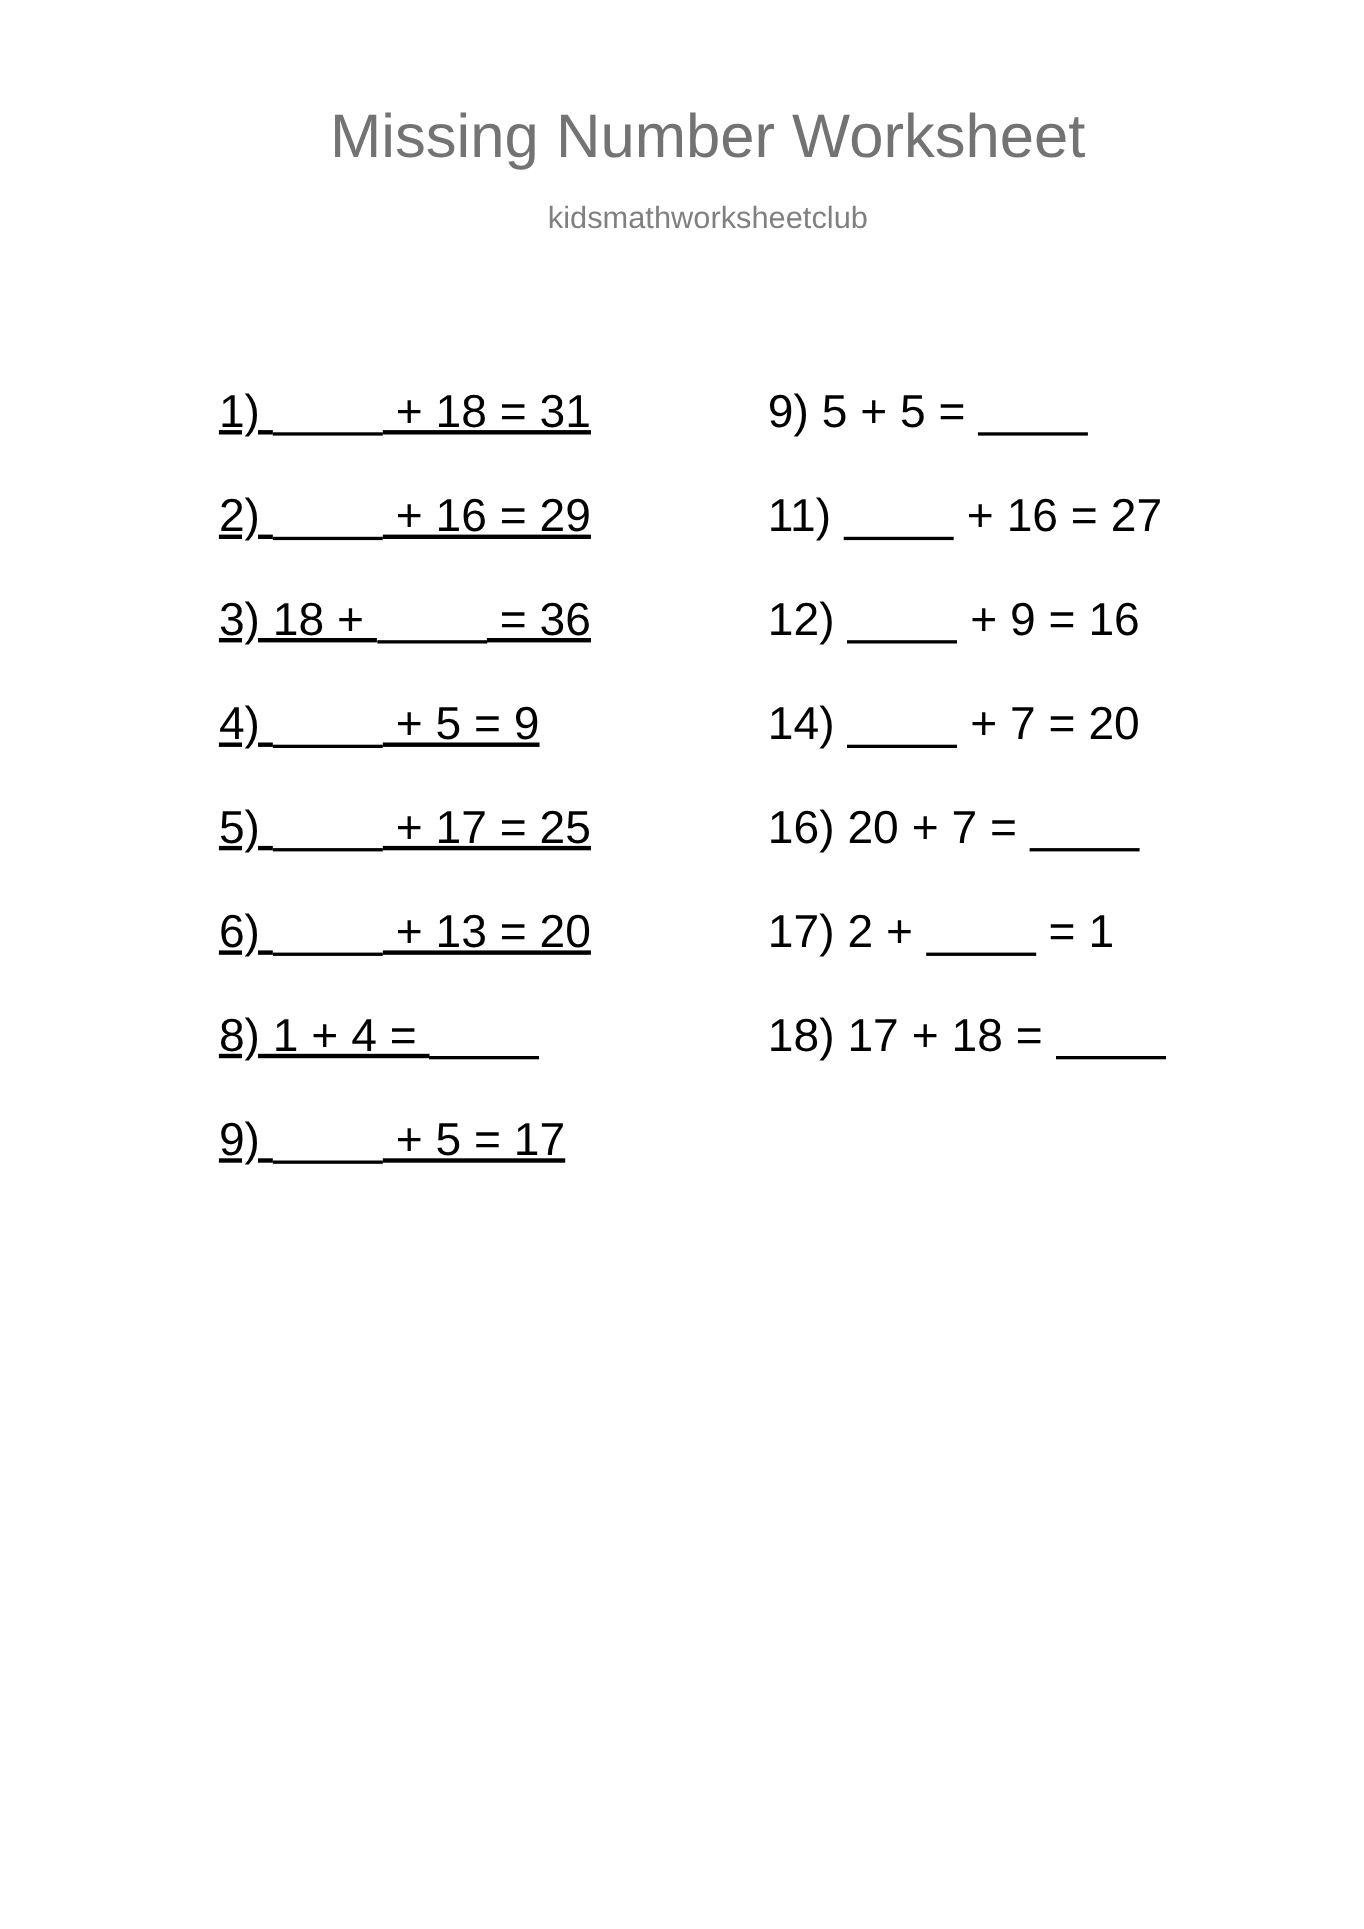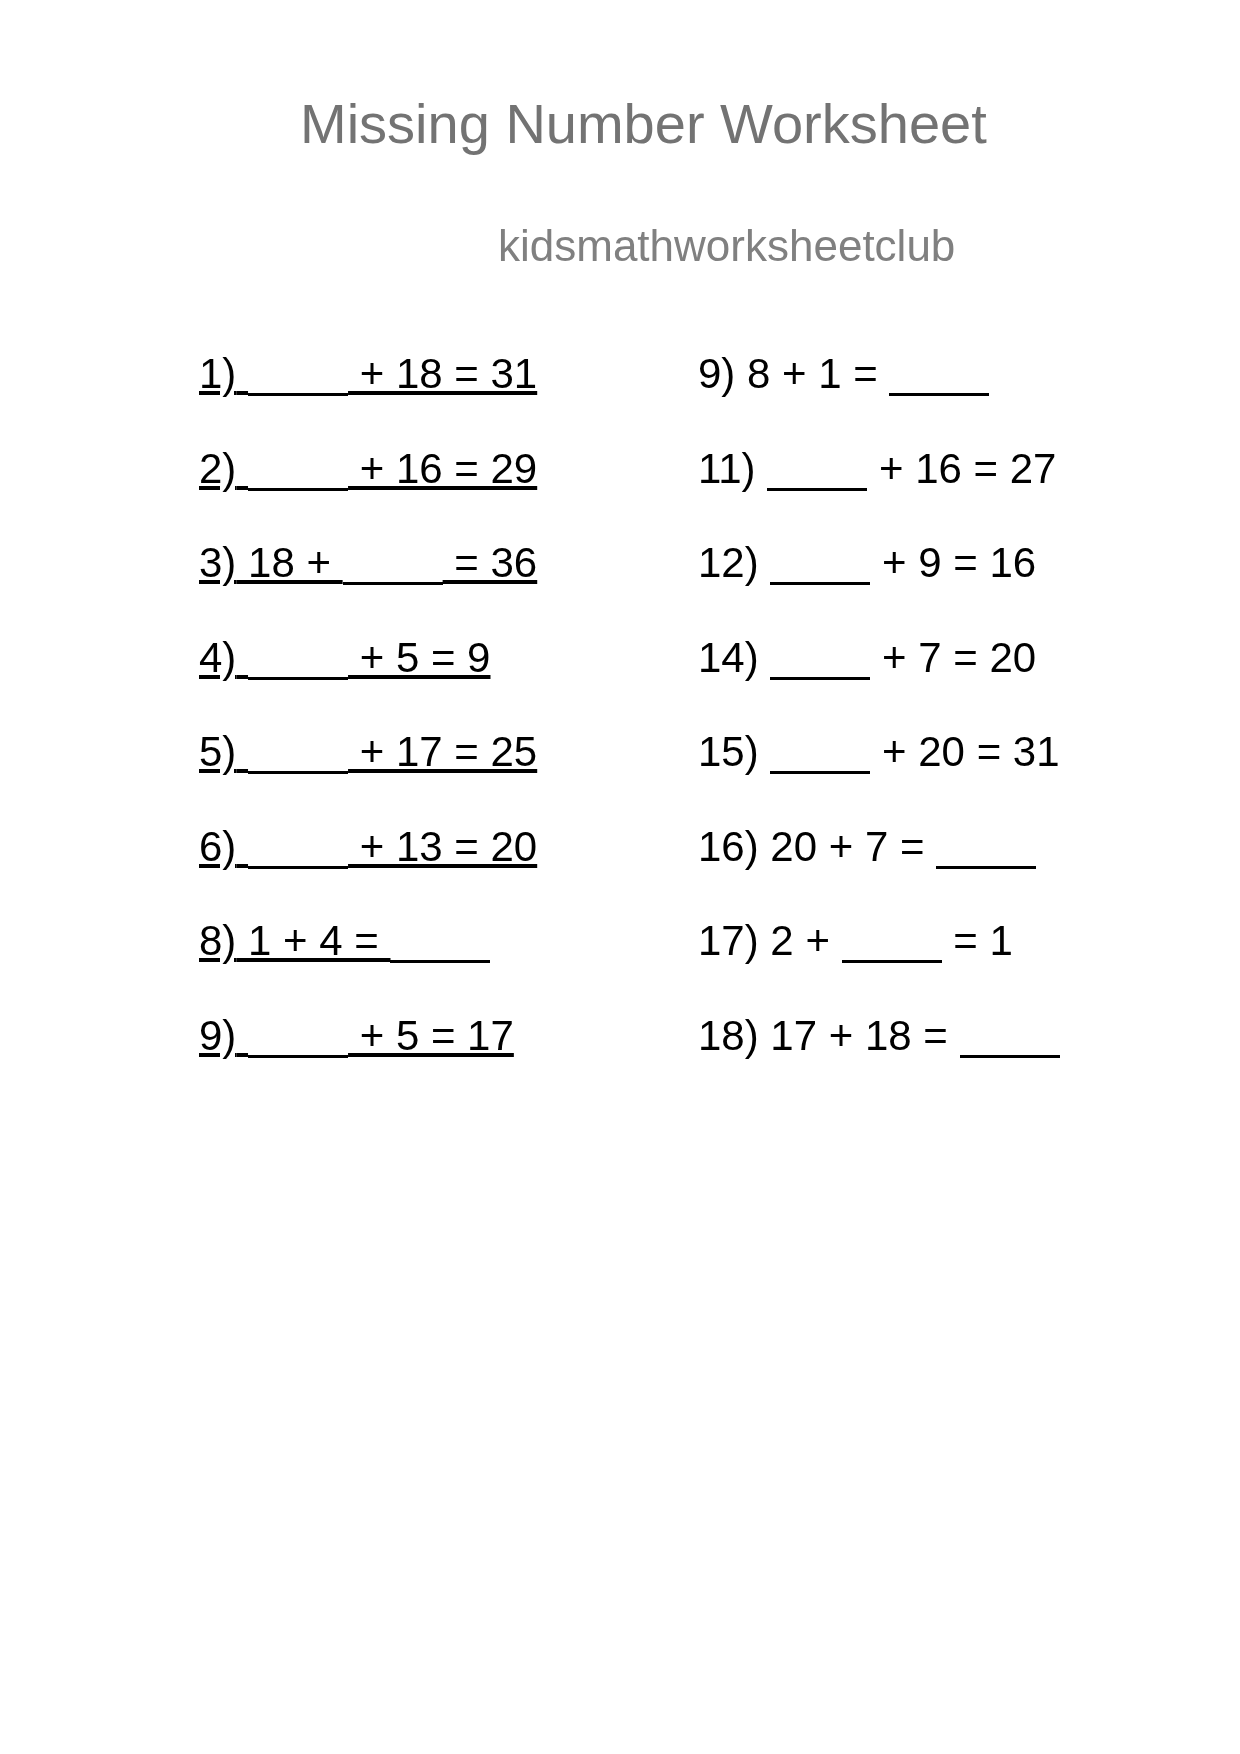--- a/index.html
+++ b/index.html
@@ -21,25 +21,24 @@
       top: 96px;
       font-size: 56px;
       line-height: 1;
       white-space: nowrap;
       color: #737373;
     }
     .subtitle {
       position: absolute;
       left: 498px;
       top: 184px;
-      font-size: 44px;
+      font-size: 28px;
       line-height: 1;
       white-space: nowrap;
       color: #808080;
-      margin-top: 40px;
     }
     .column {
       position: absolute;
       top: 350px;
     }
     .col-left { left: 199px; text-decoration: underline; }
     .col-right { left: 698px; }
     .problem {
       height: 94.5px;
       font-size: 42px;
@@ -67,22 +66,21 @@
     <div class="problem"><span class="seg">2)</span><span class="seg"> </span><span class="blank"></span><span class="seg"> + 16 = 29</span></div>
     <div class="problem"><span class="seg">3)</span><span class="seg"> 18 + </span><span class="blank"></span><span class="seg"> = 36</span></div>
     <div class="problem"><span class="seg">4)</span><span class="seg"> </span><span class="blank"></span><span class="seg"> + 5 = 9</span></div>
     <div class="problem"><span class="seg">5)</span><span class="seg"> </span><span class="blank"></span><span class="seg"> + 17 = 25</span></div>
     <div class="problem"><span class="seg">6)</span><span class="seg"> </span><span class="blank"></span><span class="seg"> + 13 = 20</span></div>
     <div class="problem"><span class="seg">8)</span><span class="seg"> 1 + 4 = </span><span class="blank"></span><span class="seg"></span></div>
     <div class="problem"><span class="seg">9)</span><span class="seg"> </span><span class="blank"></span><span class="seg"> + 5 = 17</span></div>
   </div>
 
   <div class="column col-right">
-    <div class="problem"><span class="seg">9)</span><span class="seg"> 8 + 1 = </span><span class="blank"></span><span class="seg"></span></div>
+    <div class="problem"><span class="seg">9)</span><span class="seg"> 5 + 5 = </span><span class="blank"></span><span class="seg"></span></div>
     <div class="problem"><span class="seg">11)</span><span class="seg"> </span><span class="blank"></span><span class="seg"> + 16 = 27</span></div>
     <div class="problem"><span class="seg">12)</span><span class="seg"> </span><span class="blank"></span><span class="seg"> + 9 = 16</span></div>
     <div class="problem"><span class="seg">14)</span><span class="seg"> </span><span class="blank"></span><span class="seg"> + 7 = 20</span></div>
-    <div class="problem"><span class="seg">15)</span><span class="seg"> </span><span class="blank"></span><span class="seg"> + 20 = 31</span></div>
     <div class="problem"><span class="seg">16)</span><span class="seg"> 20 + 7 = </span><span class="blank"></span><span class="seg"></span></div>
     <div class="problem"><span class="seg">17)</span><span class="seg"> 2 + </span><span class="blank"></span><span class="seg"> = 1</span></div>
     <div class="problem"><span class="seg">18)</span><span class="seg"> 17 + 18 = </span><span class="blank"></span><span class="seg"></span></div>
   </div>
 </div>
 
 </body></html>

